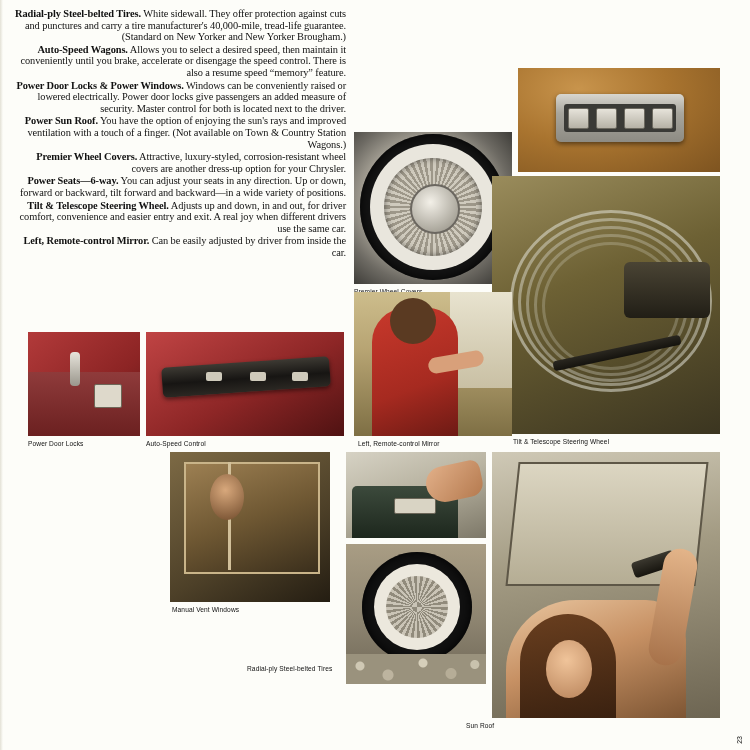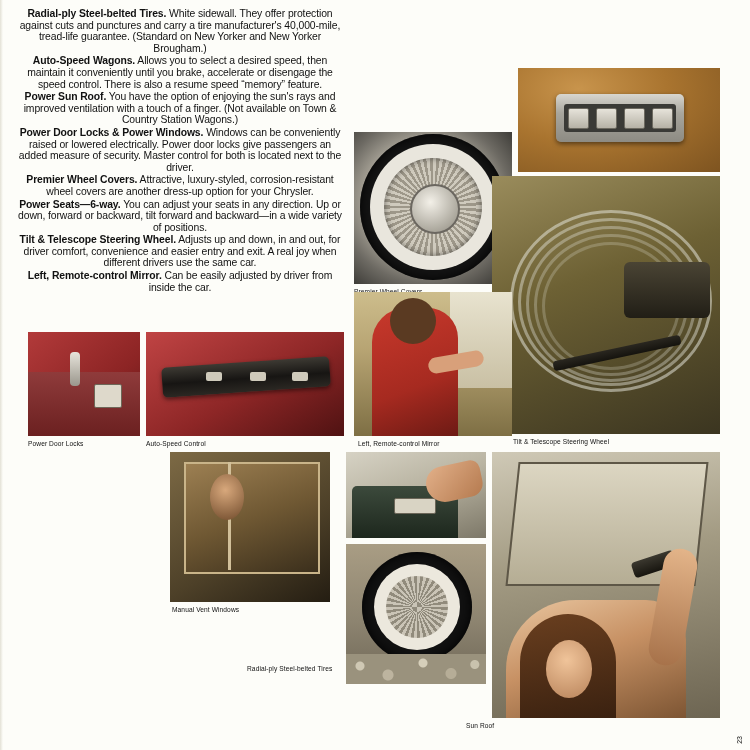--- a/index.html
+++ b/index.html
@@ -29,21 +29,22 @@
     left: 6px;
     top: 8px;
     width: 340px;
     font-size: 10.4px;
     line-height: 11.6px;
     color: #111;
     letter-spacing: -0.1px;
   }
   .copy p {
     margin: 0 0 1px 8px;
-    text-align: center;
+    text-align: right;
+    font-family: Liberation Serif, serif;
   }
   .copy b {
     font-weight: bold;
   }
 
   
   .photo {
     position: absolute;
     overflow: hidden;
     background: #888;
@@ -364,22 +365,22 @@
 </head>
 <body>
 
 <div class="page">
 
   <div class="edge-left"></div>
 
   <div class="copy">
     <p><b>Radial-ply Steel-belted Tires.</b><span> White sidewall. They offer protection against cuts and punctures and carry a tire manufacturer's 40,000-mile, tread-life guarantee. (Standard on New Yorker and New Yorker Brougham.)</span></p>
     <p><b>Auto-Speed Wagons.</b><span> Allows you to select a desired speed, then maintain it conveniently until you brake, accelerate or disengage the speed control. There is also a resume speed “memory” feature.</span></p>
+    <p><b>Power Door Locks &amp; Power Windows.</b><span> Windows can be conveniently raised or lowered electrically. Power door locks give passengers an added measure of security. Master control for both is located next to the driver.</span></p>
     <p><b>Power Sun Roof.</b><span> You have the option of enjoying the sun's rays and improved ventilation with a touch of a finger. (Not available on Town &amp; Country Station Wagons.)</span></p>
-    <p><b>Power Door Locks &amp; Power Windows.</b><span> Windows can be conveniently raised or lowered electrically. Power door locks give passengers an added measure of security. Master control for both is located next to the driver.</span></p>
     <p><b>Premier Wheel Covers.</b><span> Attractive, luxury-styled, corrosion-resistant wheel covers are another dress-up option for your Chrysler.</span></p>
     <p><b>Power Seats—6-way.</b><span> You can adjust your seats in any direction. Up or down, forward or backward, tilt forward and backward—in a wide variety of positions.</span></p>
     <p><b>Tilt &amp; Telescope Steering Wheel.</b><span> Adjusts up and down, in and out, for driver comfort, convenience and easier entry and exit. A real joy when different drivers use the same car.</span></p>
     <p><b>Left, Remote-control Mirror.</b><span> Can be easily adjusted by driver from inside the car.</span></p>
   </div>
 
   <div class="photo" id="ph-power-windows">
     <div class="panel">
       <div class="inner">
         <div class="sw"></div>

